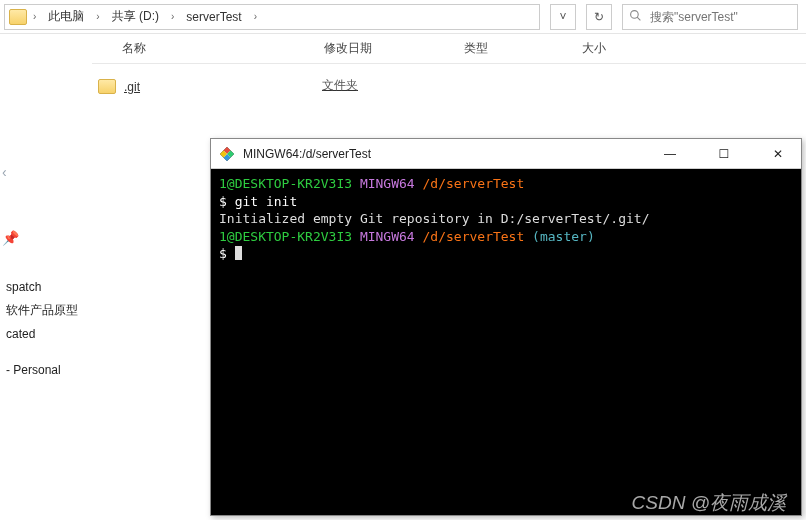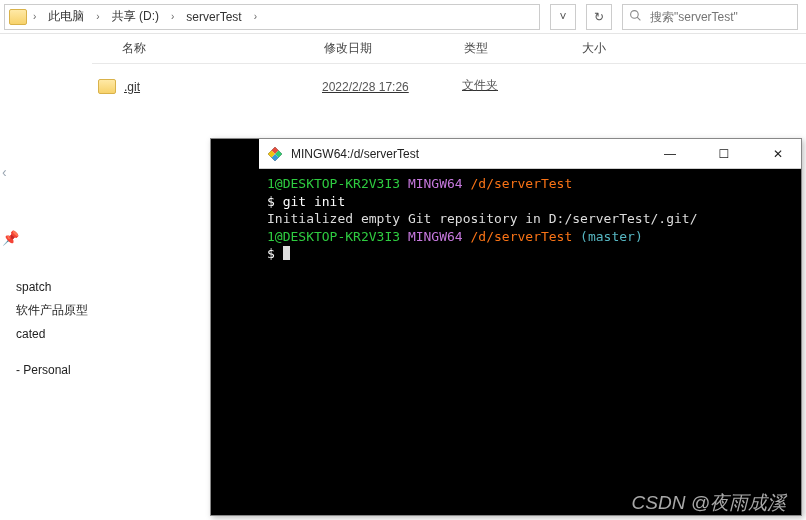--- a/index.html
+++ b/index.html
@@ -69,21 +69,21 @@
     display: flex;
     height: calc(100% - 34px);
   }
   .sidebar {
     width: 92px;
     border-right: none;
     padding: 130px 4px 0 0;
     font-size: 12px;
     color: #222;
   }
-  .sb-group { padding: 4px 16px; white-space: nowrap; overflow: hidden; }
+  .sb-group { padding: 4px 6px; white-space: nowrap; overflow: hidden; }
   .sb-sep { height: 14px; }
 
   .filelist {
     flex: 1;
     position: relative;
   }
   .fl-head {
     display: flex;
     height: 30px;
     align-items: flex-start;
@@ -121,21 +121,20 @@
     position: absolute;
     left: 210px;
     top: 138px;
     width: 592px;
     height: 378px;
     background: #000;
     border: 1px solid #888;
     box-shadow: 2px 2px 6px rgba(0,0,0,.25);
     display: flex;
     flex-direction: column;
-    padding-left: 48px;
   }
   .term-titlebar {
     height: 30px;
     background: #fff;
     display: flex;
     align-items: center;
     padding: 0 0 0 8px;
     gap: 8px;
     border-bottom: 1px solid #cfcfcf;
   }
@@ -231,21 +230,20 @@
   <div class="filelist">
     <div class="fl-head">
       <div class="col-name">名称</div>
       <div class="col-date">修改日期</div>
       <div class="col-type">类型</div>
       <div class="col-size">大小</div>
     </div>
     <div class="fl-row">
       <span class="folder-icon"></span>
       <div class="cell-name">.git</div>
-      <div class="cell-date">2022/2/28 17:26</div>
       <div class="cell-type">文件夹</div>
       <div class="col-size"></div>
     </div>
   </div>
 </div>
 
 <div class="term-win">
   <div class="term-titlebar">
     <span class="tt-icon">
       <svg viewBox="0 0 16 16" width="16" height="16">

